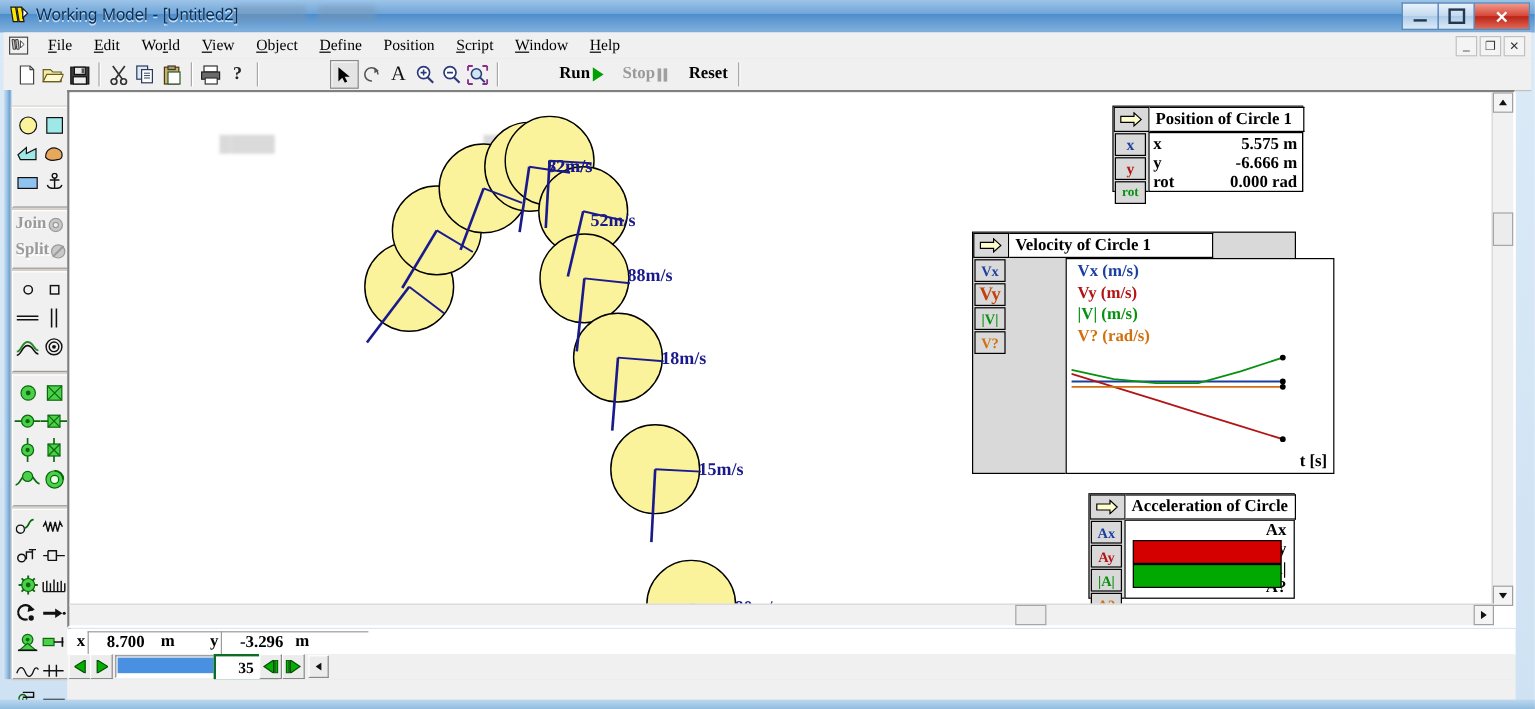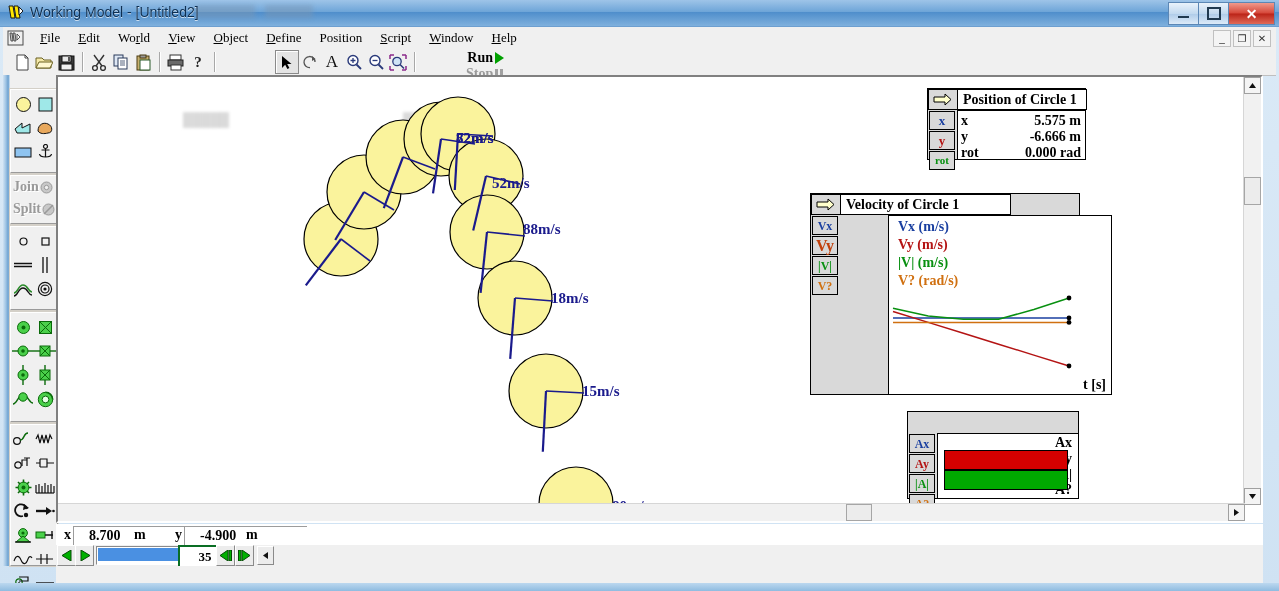--- a/index.html
+++ b/index.html
@@ -38,21 +38,21 @@
   .mdib{width:16px;height:15px;border:1px solid #c0c0c0;background:#f4f4f4;
     display:flex;align-items:center;justify-content:center;font-size:10px;color:#333;}
 
   
   .toolbar{position:absolute;left:3px;top:49px;width:1273px;height:26px;background:#f0f0f0;
     border-bottom:1px solid #bfbfbf;}
   .tb-sep{width:1px;height:20px;background:#a8a8a8;margin:0 5px;box-shadow:1px 0 0 #fff;}
   .tb-group{position:absolute;top:1px;height:24px;display:flex;align-items:center;}
   .tbtn{width:22px;height:22px;display:flex;align-items:center;justify-content:center;}
   .tbtn.sel{border:1px solid #8a8a8a;background:#e4e4e4;box-shadow:inset 1px 1px 0 #fff;}
-  .runbar{position:absolute;left:455px;top:1px;height:24px;display:flex;align-items:center;gap:0;flex-direction:column;}
+  .runbar{position:absolute;left:455px;top:1px;height:24px;display:flex;align-items:center;gap:0;}
   .runlbl{font-size:14px;font-weight:bold;font-family:"Liberation Serif",serif;color:#000;padding:0 2px 0 8px;}
   .runlbl.dis{color:#9a9a9a;}
   .tri-run{width:0;height:0;border-left:9px solid #00a000;border-top:6px solid transparent;
     border-bottom:6px solid transparent;margin-right:8px;}
   .pause{display:flex;gap:2px;margin-right:10px;}
   .pause i{display:block;width:3px;height:11px;background:#a0a0a0;}
 
   
   .palette{position:absolute;left:3px;top:75px;width:53px;height:491px;background:#f0f0f0;}
   .pal-strip{position:absolute;left:0;top:0;width:7px;height:491px;
@@ -661,20 +661,28 @@
               <path d="M4.0 92.3 L39.2 100.0 L74.4 103.2 L109.6 103.2 L144.8 93.5 L180.0 82.0" stroke="#089010" stroke-width="1.5" fill="none"></path>
               <circle cx="180" cy="82" r="2.4" fill="#000"></circle>
               <path d="M4.0 106.4 L39.2 106.4 L74.4 106.4 L109.6 106.4 L144.8 106.4 L180.0 106.4" stroke="#d07010" stroke-width="1.5" fill="none"></path>
               <circle cx="180" cy="106.37735849056604" r="2.4" fill="#000"></circle>
             </svg>
           <div class="tlabel" style="right:5px;bottom:1px;">t [s]</div>
         </div>
       </div>
 
       <div class="panel" style="left:849px;top:334px;width:172px;height:88px;">
+        <div class="pnl-head" style="left:0;top:0;width:172px;">
+          <div class="arrowbox">
+            <svg width="20" height="13" viewBox="0 0 20 13">
+              <path d="M1 4 h11 V1 l6 5.5 -6 5.5 V9 H1 Z" fill="#ffffcc" stroke="#000"></path>
+            </svg>
+          </div>
+          <div class="pnl-title" style="flex:1;">Acceleration of Circle</div>
+        </div>
         <div class="sidebtns" style="top:22px;">
           <div class="sbx">
               <span style="color:#1a3fa0;font-size:12px;">Ax</span>
             </div>
           <div class="sbx">
               <span style="color:#b41414;font-size:12px;">Ay</span>
             </div>
           <div class="sbx">
               <span style="color:#089010;font-size:12px;">|A|</span>
             </div>
@@ -718,21 +726,21 @@
   </div>
 
   <div class="statusbar">
     <div class="coordlbl" style="left:8px;top:3px;">x</div>
     <div class="coordbox" style="left:17px;width:107px;">
       <span>8.700</span>
     </div>
     <div class="coordlbl" style="left:78px;top:3px;">m</div>
     <div class="coordlbl" style="left:119px;top:3px;">y</div>
     <div class="coordbox" style="left:128px;width:107px;">
-      <span>-4.900</span>
+      <span>-3.296</span>
     </div>
     <div class="coordlbl" style="left:190px;top:3px;">m</div>
   </div>
 
   <div class="playerbar">
     <div class="pbtn" style="left:1px;">
       <svg width="10" height="11" viewBox="0 0 10 11">
           <path d="M9 0 L9 11 L0 5.5 Z" fill="#00b000" stroke="#064a06"></path>
         </svg>
     </div>

